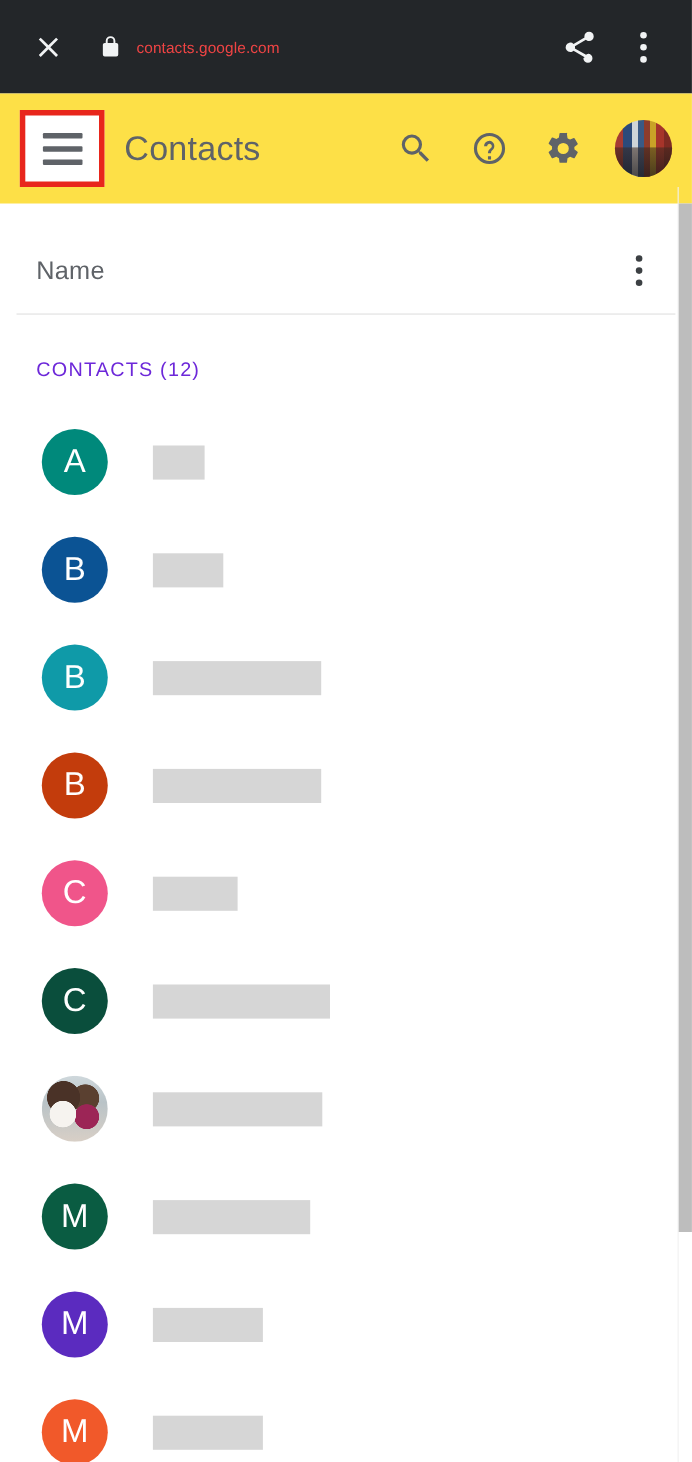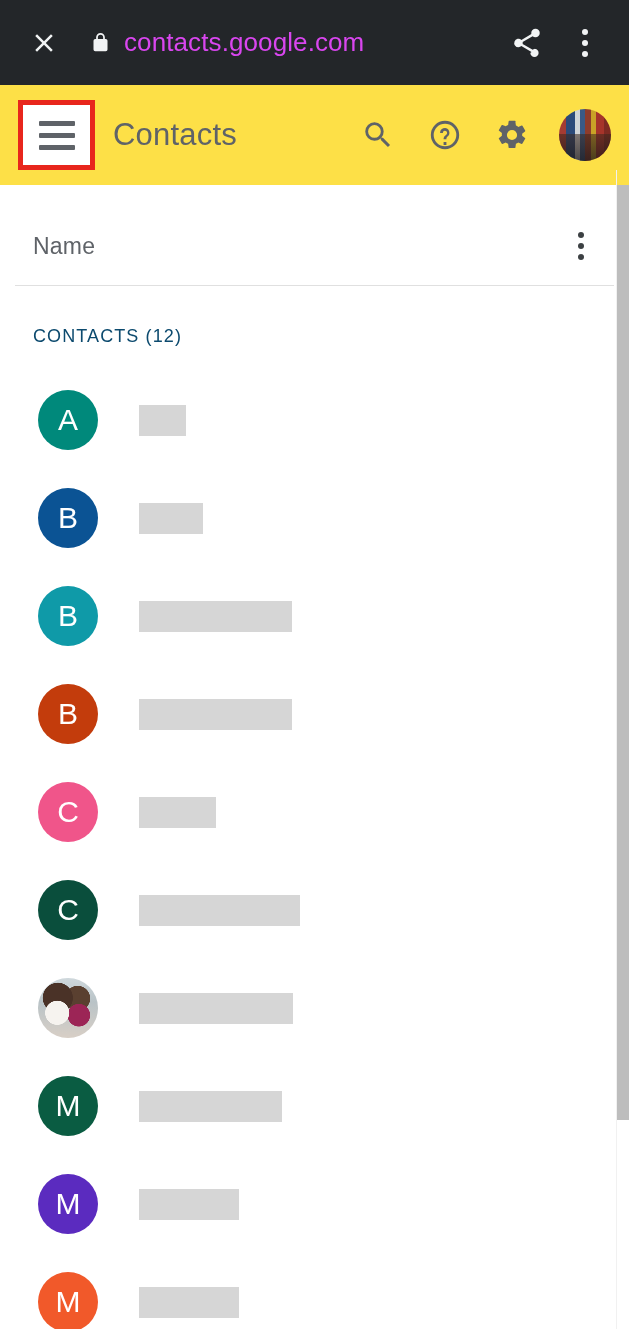--- a/index.html
+++ b/index.html
@@ -24,22 +24,22 @@
     width:40px; height:40px;
     display:flex; align-items:center; justify-content:center;
     flex:0 0 auto;
   }
   .bb-lock {
     margin-left:26px;
     display:flex; align-items:center;
     flex:0 0 auto;
   }
   .bb-url {
-    color:#d946ef;
-    font-size:26px;
+    color:#ef4444;
+    font-size:14px;
     letter-spacing:.1px;
     margin-left:13px;
     white-space:nowrap;
     flex:1 1 auto;
   }
   .bb-share { width:44px; height:44px; display:flex; align-items:center; justify-content:center; flex:0 0 auto;}
   .bb-more  { width:40px; height:44px; display:flex; align-items:center; justify-content:center; flex:0 0 auto; margin-left:16px;}
   .dot3 { display:flex; flex-direction:column; align-items:center; gap:5px; }
   .dot3 i { width:6px; height:6px; border-radius:50%; background:#f1f3f4; display:block; }
 
@@ -87,21 +87,21 @@
     padding:0 30px 0 33px;
     margin-top:22px;
   }
   .name-label { font-size:23px; color:#5f6368; letter-spacing:.2px;}
   .name-more { margin-left:auto; width:36px; height:44px; display:flex; align-items:center; justify-content:center;}
   .dot3-dark i { background:#3c4043; width:6px; height:6px; }
 
   .divider { height:1px; background:#e0e0e0; margin:0 15px 0 15px; }
 
   .section-label {
-    font-size:18px; color:#0c4a6e;
+    font-size:18px; color:#6d28d9;
     letter-spacing:1.1px;
     padding:40px 0 0 33px;
     font-weight:400;
   }
 
   .contact-list { padding-top:24px; }
   .contact-row {
     height:98px;
     display:flex; align-items:center;
     padding-left:38px;

